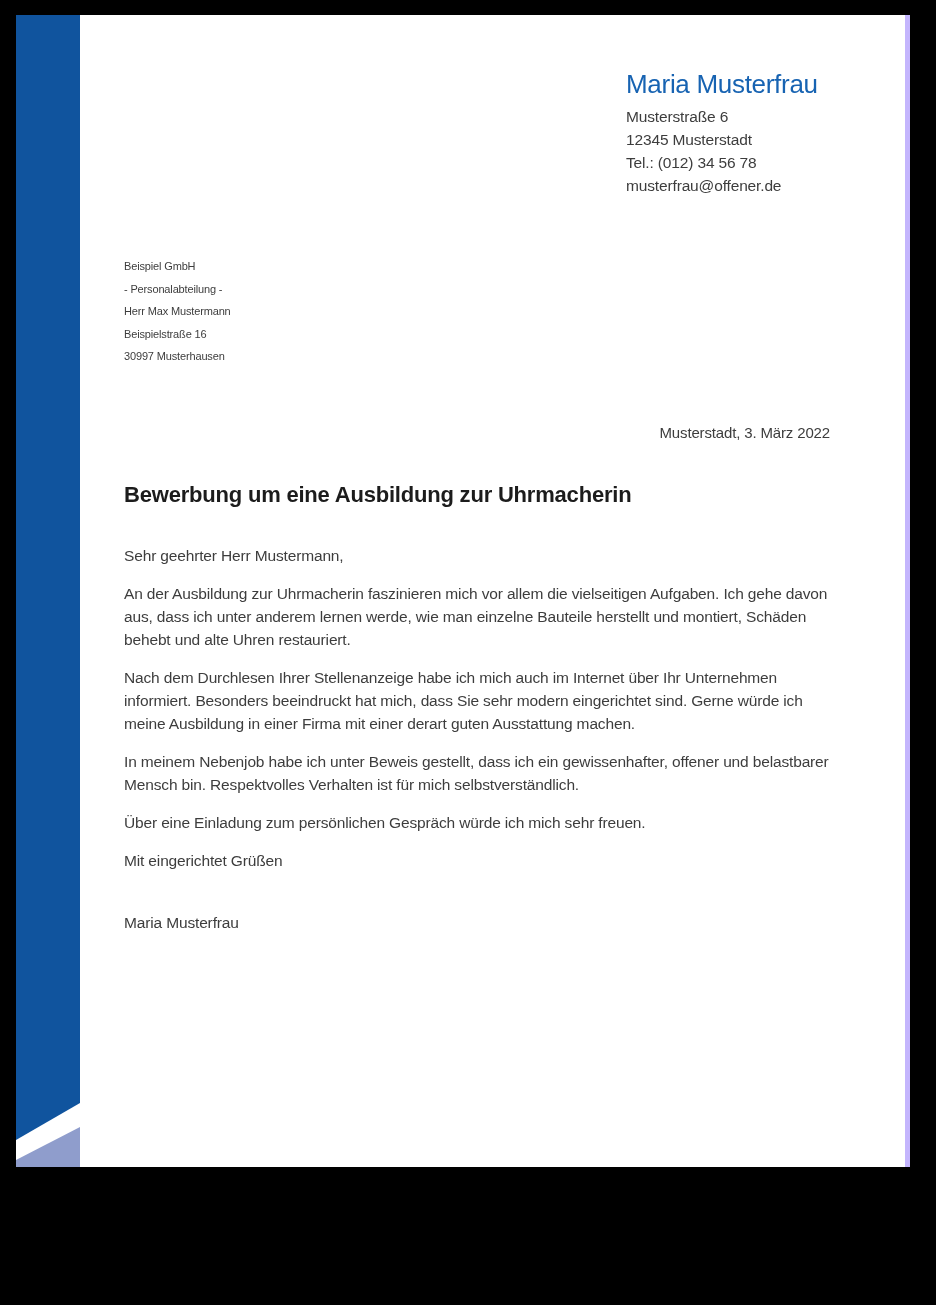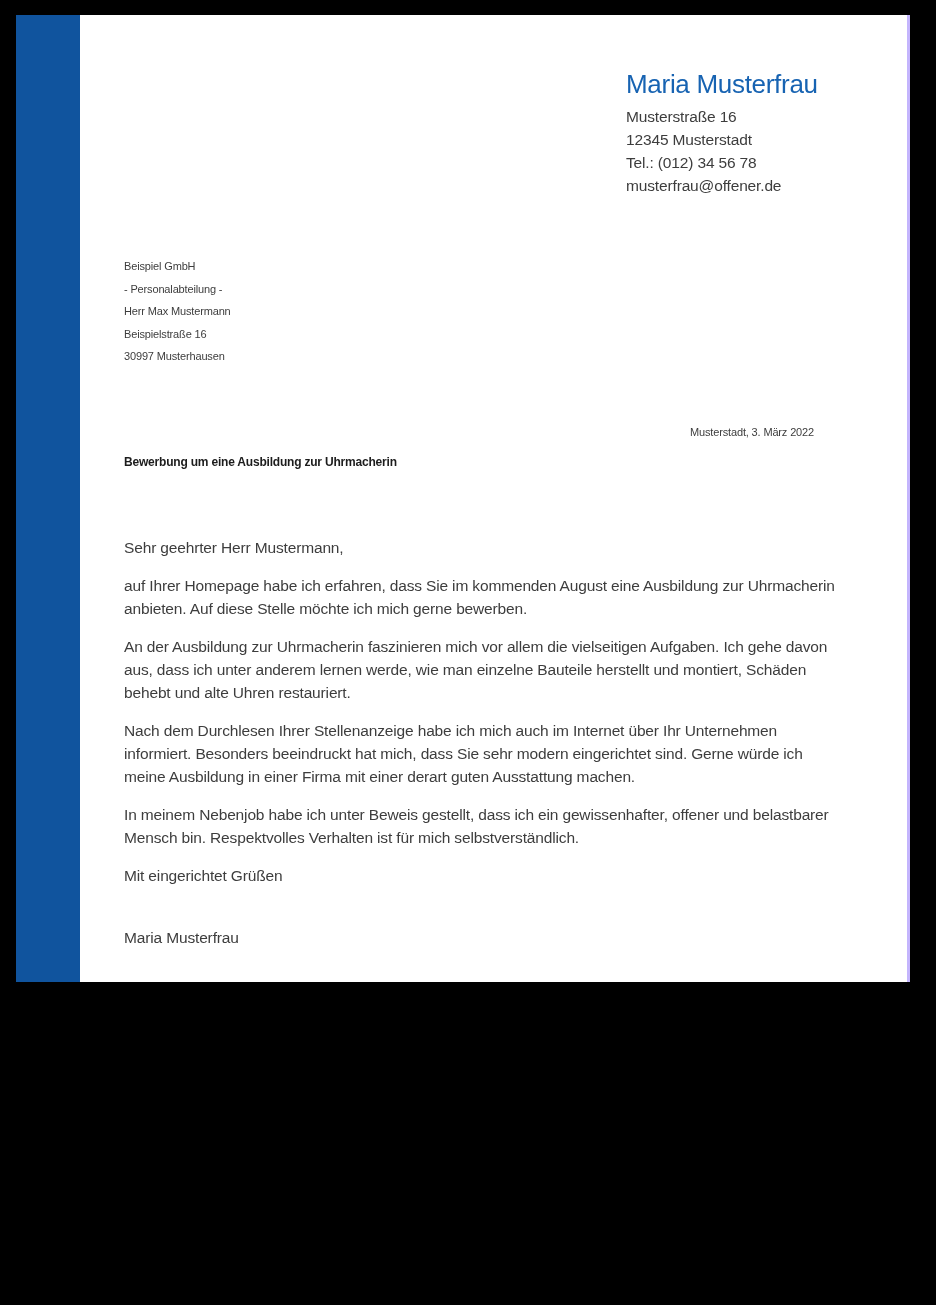--- a/index.html
+++ b/index.html
@@ -13,23 +13,23 @@
   * { margin: 0; padding: 0; box-sizing: border-box; }
   html, body {
     width: 936px; height: 1305px;
     background: var(--frame_bg);
     font-family: "Liberation Sans", sans-serif;
     overflow: hidden;
   }
   .page {
     position: absolute;
     left: 16px; top: 15px;
-    width: 894px; height: 967px;
+    width: 894px; height: 1152px;
     background: #ffffff;
-    border-right: 3px solid #c4b5fd;
+    border-right: 5px solid #c4b5fd;
     overflow: hidden;
   }
   
   .bar-dark {
     position: absolute; left: 0; top: 0;
     width: 64px; height: 1125px;
     background: var(--accent_dark);
     clip-path: polygon(0 0, 64px 0, 64px 1088px, 0 1125px);
   }
   .bar-light {
@@ -53,84 +53,83 @@
   }
   
   .recipient {
     position: absolute; left: 108px; top: 240px;
     color: var(--body_text);
     font-size: 11px; line-height: 22.6px;
     letter-spacing: -0.15px;
   }
   
   .date {
-    position: absolute; left: 96px; top: 406px;
+    position: absolute; left: 112px; top: 406px;
     width: 702px; text-align: right;
     color: var(--body_text);
-    font-size: 11px; line-height: 23px;
+    font-size: 15px; line-height: 23px;
     letter-spacing: -0.15px;
   }
   
   .subject {
-    position: absolute; left: 108px; top: 440px;
+    position: absolute; left: 108px; top: 467px;
     color: var(--subject_text);
-    font-size: 12px; font-weight: 700;
+    font-size: 22px; font-weight: 700;
     letter-spacing: -0.2px;
   }
   
   .letter-body {
     position: absolute; left: 108px; top: 521px;
     width: 780px;
     color: var(--body_text);
     font-size: 15.5px; line-height: 23px;
     letter-spacing: -0.15px;
   }
   .letter-body p {
     white-space: pre;
-    margin: 0 0 15px 0;
+    margin: 8px 0 15px 0;
   }
   .signature { margin-top: 39px !important; }
 </style>
 </head>
 <body>
 
 <div class="page">
 
   <div class="bar-dark"></div>
   <div class="bar-light"></div>
 
   <div class="sender">
     <div class="sender-name">Maria Musterfrau</div>
-    <div>Musterstraße 16</div>
+    <div>Musterstraße 6</div>
     <div>12345 Musterstadt</div>
     <div>Tel.: (012) 34 56 78</div>
     <div>musterfrau@offener.de</div>
   </div>
 
   <div class="recipient">
     <div>Beispiel GmbH</div>
     <div>- Personalabteilung -</div>
     <div>Herr Max Mustermann</div>
     <div>Beispielstraße 16</div>
     <div>30997 Musterhausen</div>
   </div>
 
   <div class="date">Musterstadt, 3. März 2022</div>
 
   <div class="subject">Bewerbung um eine Ausbildung zur Uhrmacherin</div>
 
   <div class="letter-body">
     <p>Sehr geehrter Herr Mustermann,</p>
-    <p>auf Ihrer Homepage habe ich erfahren, dass Sie im kommenden August eine Ausbildung zur Uhrmacherin
-anbieten. Auf diese Stelle möchte ich mich gerne bewerben.</p>
     <p>An der Ausbildung zur Uhrmacherin faszinieren mich vor allem die vielseitigen Aufgaben. Ich gehe davon
 aus, dass ich unter anderem lernen werde, wie man einzelne Bauteile herstellt und montiert, Schäden
 behebt und alte Uhren restauriert.</p>
     <p>Nach dem Durchlesen Ihrer Stellenanzeige habe ich mich auch im Internet über Ihr Unternehmen
 informiert. Besonders beeindruckt hat mich, dass Sie sehr modern eingerichtet sind. Gerne würde ich
 meine Ausbildung in einer Firma mit einer derart guten Ausstattung machen.</p>
     <p>In meinem Nebenjob habe ich unter Beweis gestellt, dass ich ein gewissenhafter, offener und belastbarer
 Mensch bin. Respektvolles Verhalten ist für mich selbstverständlich.</p>
+    <p>Über eine Einladung zum persönlichen Gespräch würde ich mich sehr freuen.</p>
     <p>Mit eingerichtet Grüßen</p>
     <p class="signature">Maria Musterfrau</p>
   </div>
 
 </div>
 
 </body></html>

